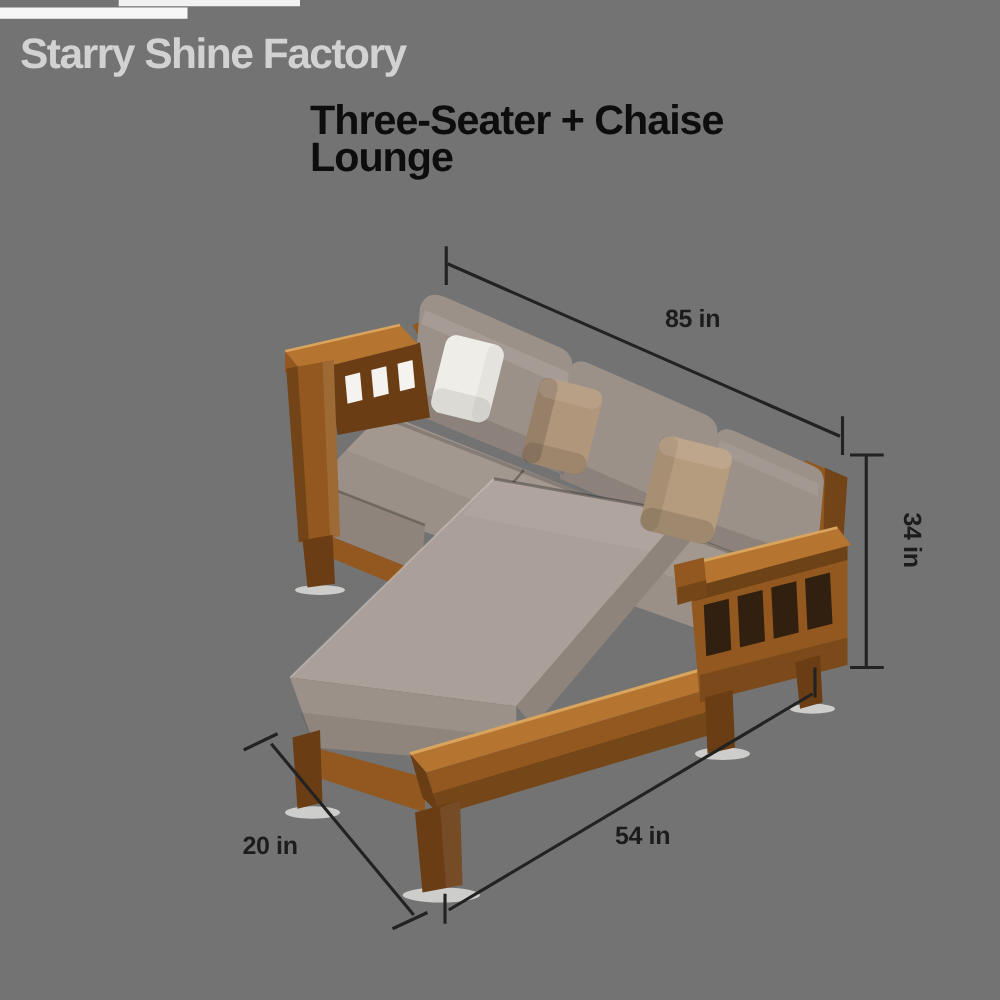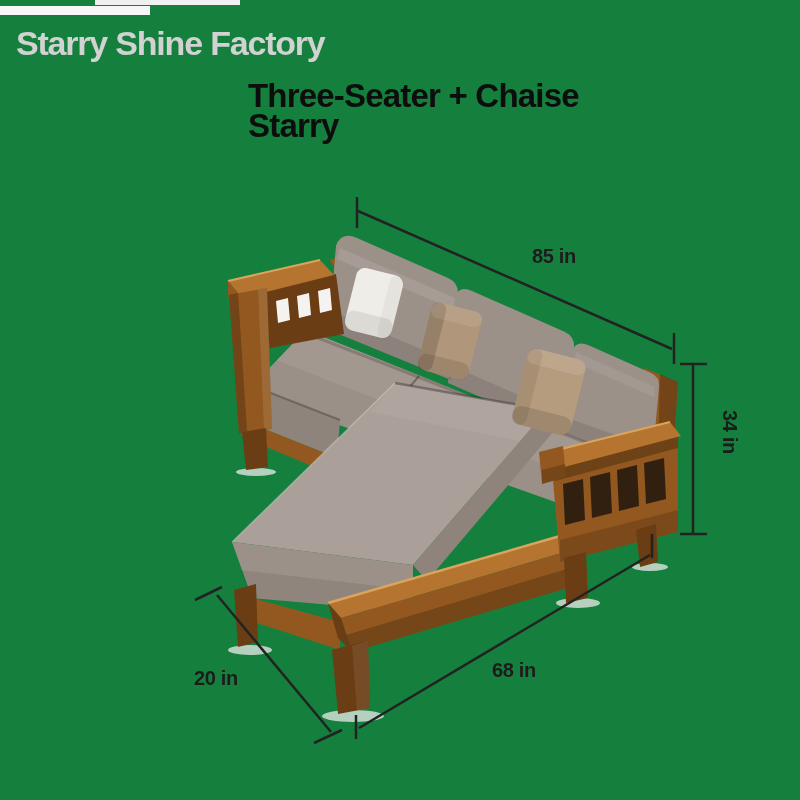--- a/index.html
+++ b/index.html
@@ -1,17 +1,17 @@
 <!DOCTYPE html>
 <html><head>
 <meta charset="utf-8">
 <style>
   html,body{margin:0;padding:0;background:#ffffff;}
   .canvas{
-    position:relative;width:800px;height:800px;background:#15803d;
+    position:relative;width:800px;height:800px;background:#737373;
     font-family:"Liberation Sans", sans-serif;overflow:hidden;
   }
   .artifact{position:absolute;}
   .watermark{
     position:absolute;left:16px;top:24px;
     font-size:34px;font-weight:700;letter-spacing:-1.2px;
     white-space:nowrap;user-select:none;
   }
   .title{
     position:absolute;left:248px;top:81px;
@@ -31,21 +31,21 @@
 
 <div class="canvas">
 
   <div class="artifact" style="left:95px;top:0;width:145px;height:5px;background:#f1f1f1;"></div>
   <div class="artifact" style="left:0;top:6px;width:150px;height:9px;background:#f7f7f7;"></div>
 
   <div class="watermark" style="color:#d2d2d2;">Starry Shine Factory</div>
 
   <div class="title" style="color:#0d0d0d;">
     <span>Three-Seater + Chaise</span>
-    <span>Starry</span>
+    <span>Lounge</span>
   </div>
 
   <svg class="stage-svg" width="800" height="800" viewBox="0 0 800 800">
 
     <g opacity="0.75">
       <ellipse cx="256" cy="472" rx="20" ry="4" fill="#ebebe9"></ellipse>
       <ellipse cx="250" cy="650" rx="22" ry="5" fill="#ebebe9"></ellipse>
       <ellipse cx="353" cy="716" rx="31" ry="6" fill="#ebebe9"></ellipse>
       <ellipse cx="578" cy="603" rx="22" ry="5" fill="#ebebe9"></ellipse>
       <ellipse cx="650" cy="567" rx="18" ry="4" fill="#ebebe9"></ellipse>
@@ -170,15 +170,15 @@
         <path d="M195,600 L222,587"></path>
         <path d="M217,595 L331,732"></path>
         <path d="M314,743 L342,730"></path>
       </g>
     </g>
   </svg>
 
   <div class="dim-label" style="left:532px;top:256px;color:#1c1c1c;margin-left:22px;">85 in</div>
   <div class="dim-label dim-label--rot" style="left:729px;top:432px;color:#1c1c1c;">34 in</div>
   <div class="dim-label" style="left:216px;top:678px;color:#1c1c1c;">20 in</div>
-  <div class="dim-label" style="left:514px;top:670px;color:#1c1c1c;">68 in</div>
+  <div class="dim-label" style="left:514px;top:670px;color:#1c1c1c;">54 in</div>
 
 </div>
 
 </body></html>

